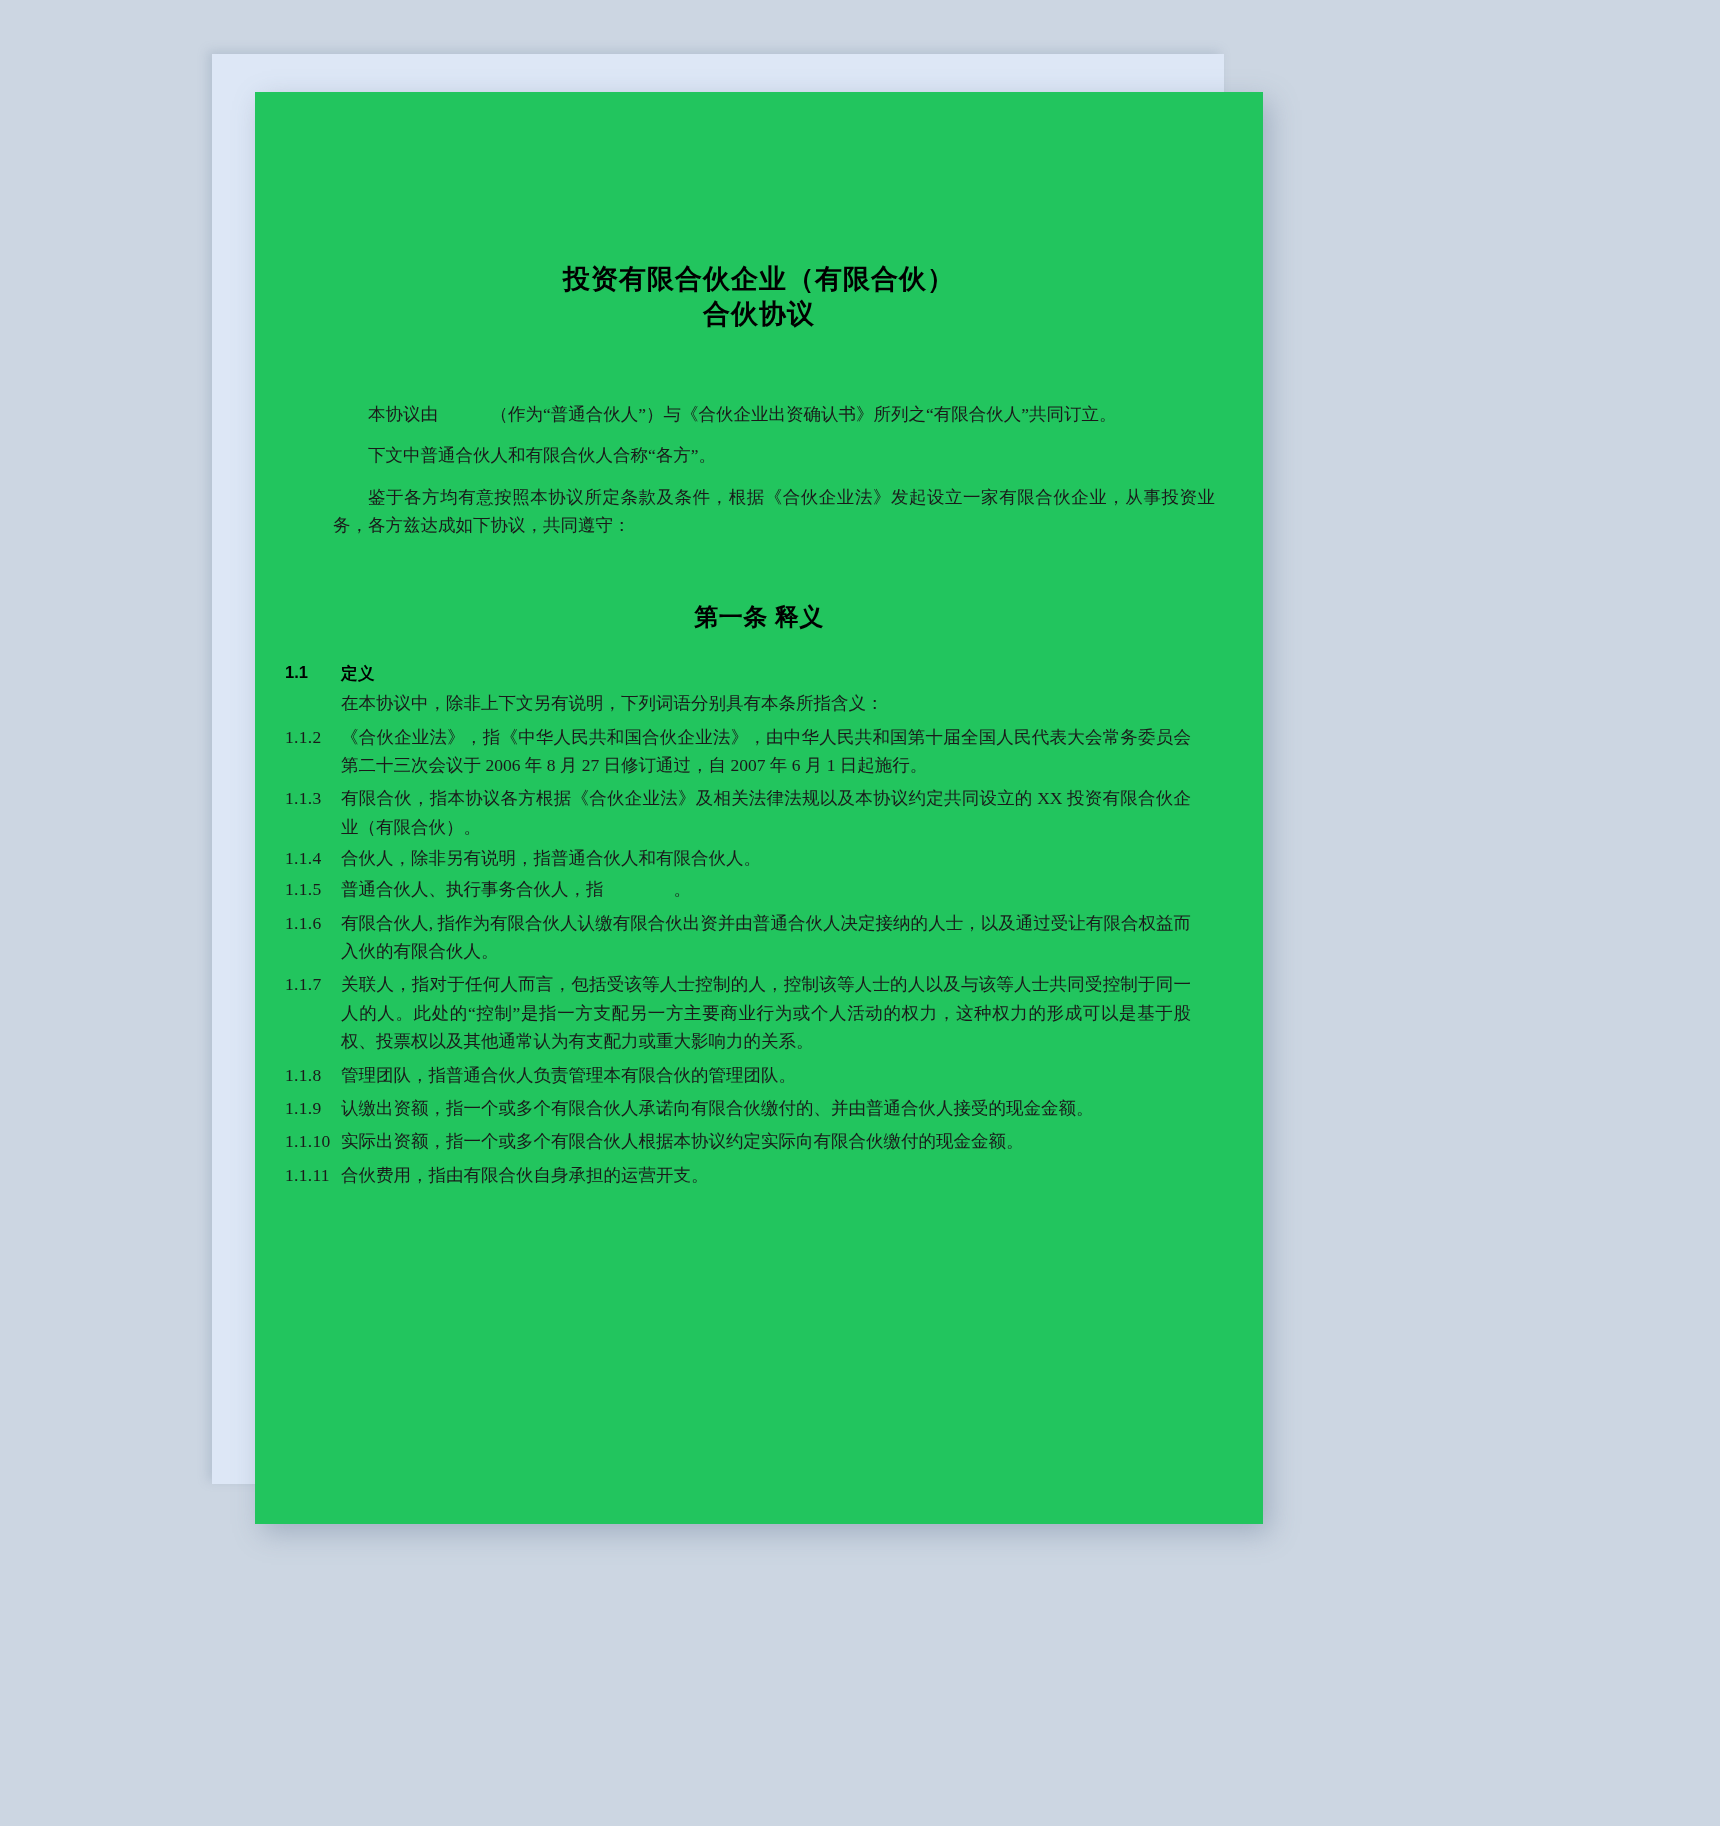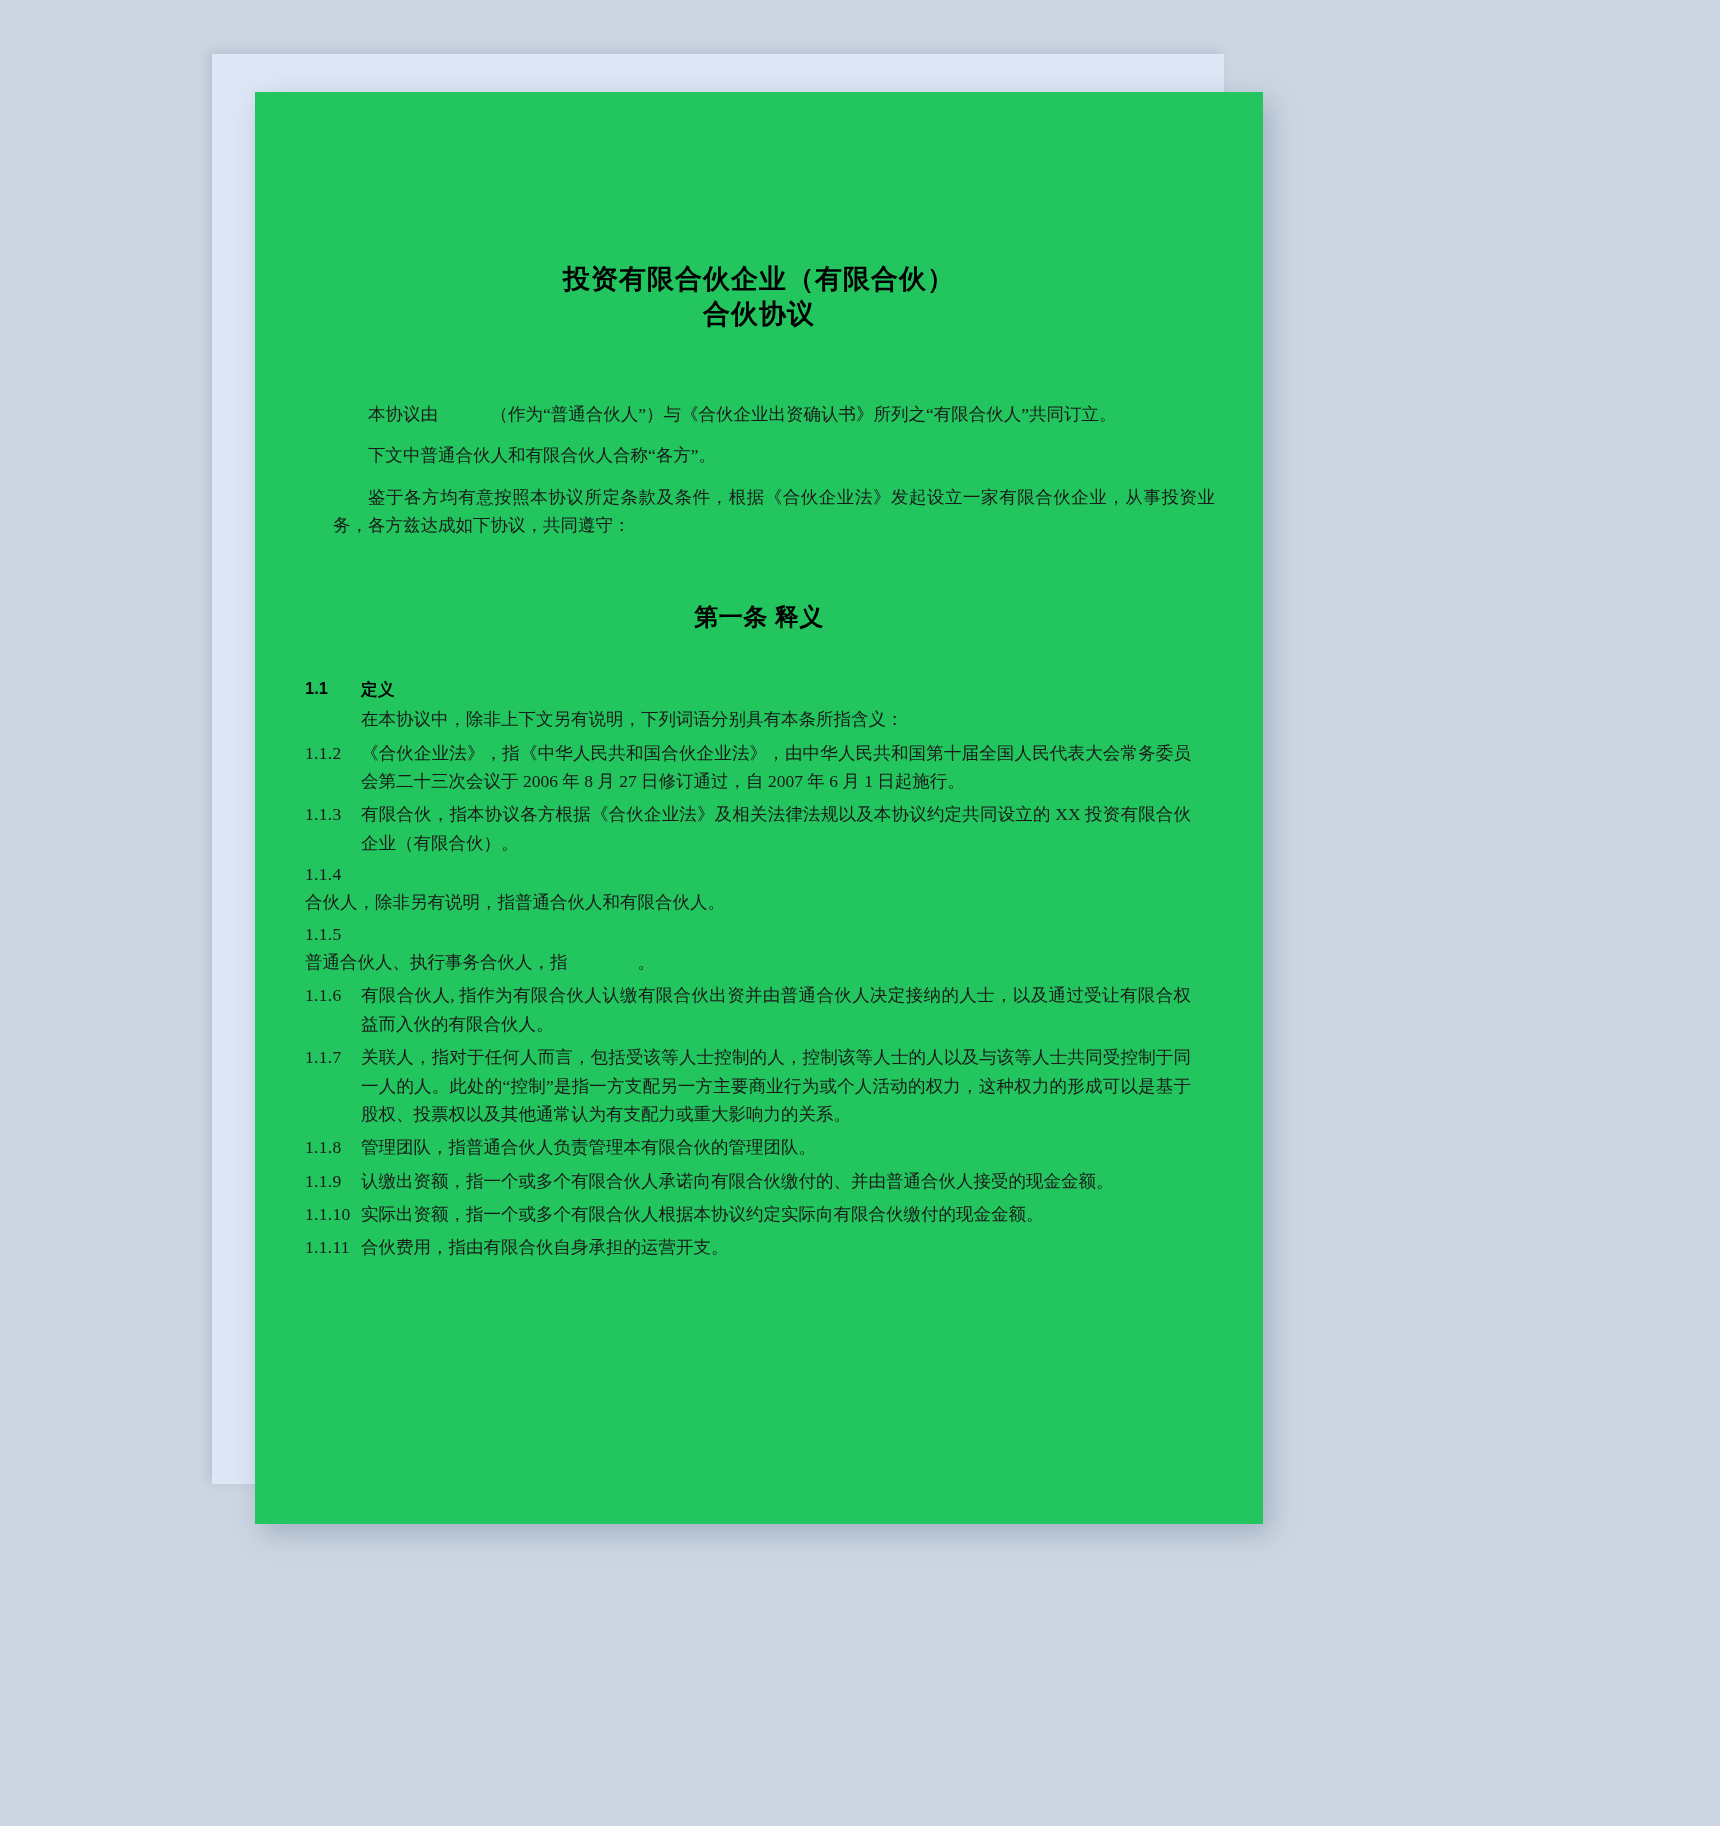--- a/index.html
+++ b/index.html
@@ -86,22 +86,22 @@
     text-align: center;
     font-family: "Liberation Sans", "DejaVu Sans", sans-serif;
     font-weight: bold;
     font-size: 24px;
     color: #000;
     margin-top: 62px;
     letter-spacing: 0.5px;
   }
 
   .clause-block {
-    margin-top: 46px;
-    padding-left: 50px;
+    margin-top: 30px;
+    padding-left: 30px;
     padding-right: 72px;
   }
 
   .sub-heading {
     font-family: "Liberation Sans", "DejaVu Sans", sans-serif;
     font-weight: bold;
     font-size: 16.5px;
     color: #000;
     display: flex;
     margin-bottom: 4px;
@@ -128,21 +128,21 @@
     width: 56px;
     flex: none;
     font-family: "Liberation Serif", "DejaVu Serif", serif;
     letter-spacing: 0.3px;
   }
   .item .item-txt {
     flex: 1;
     text-align: justify;
     text-justify: inter-ideograph;
   }
-  .item.tight { margin-top: 3px; flex-direction: column; }
+  .item.tight { margin-top: 3px; }
 </style>
 </head>
 <body>
 
 <div id="stage">
 
   <div class="back-page"></div>
 
   <div class="front-page">
     <div class="page-inner">

